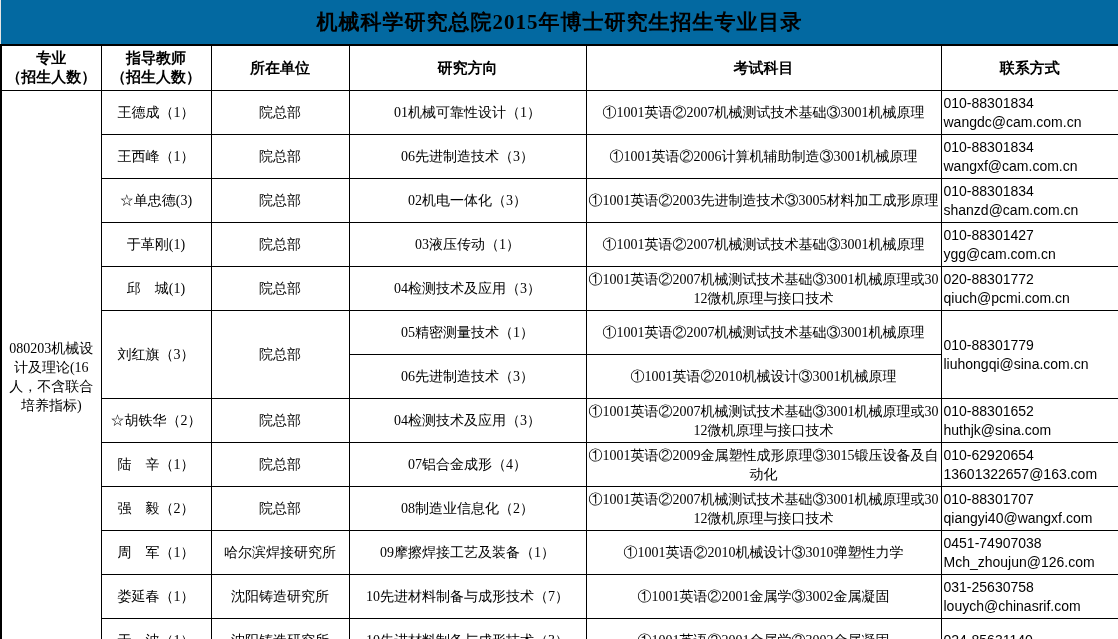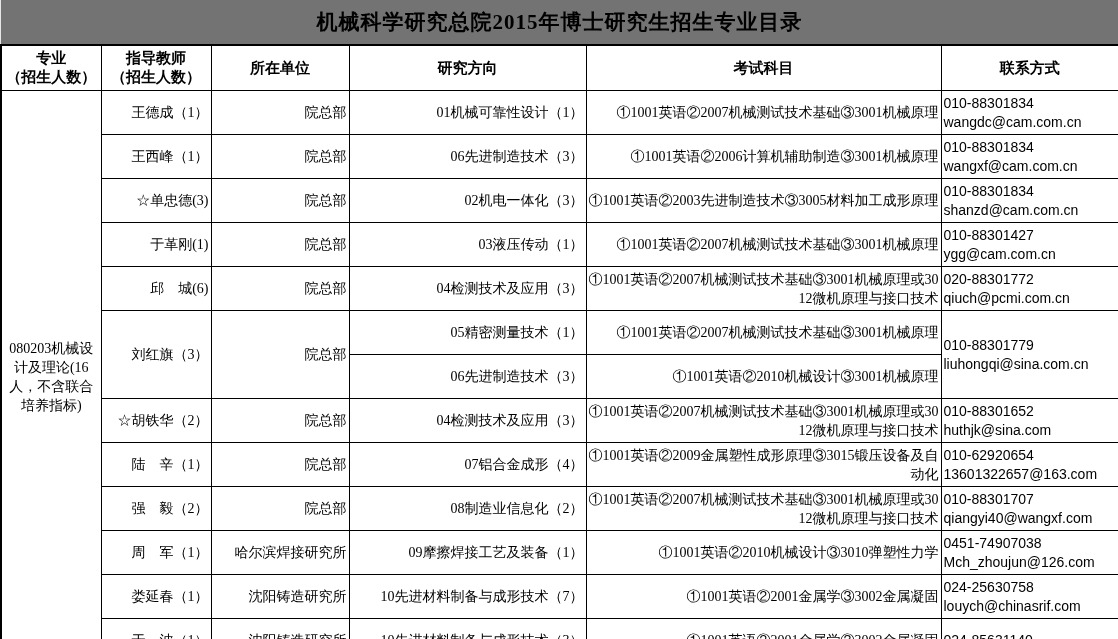--- a/index.html
+++ b/index.html
@@ -5,21 +5,21 @@
   html, body {
     margin: 0;
     padding: 0;
     background: #ffffff;
     font-family: "Liberation Serif", serif;
     color: #000000;
   }
   #page {
     width: 1118px;
     height: 639px;
-    background: #737373;
+    background: #0369a1;
     overflow: hidden;
   }
   .doc-title {
     height: 44px;
     line-height: 44px;
     text-align: center;
     font-size: 21px;
     font-weight: bold;
     letter-spacing: 1px;
     border-left: 1px solid #e6e6e6;
@@ -50,22 +50,22 @@
     height: 41px;
     line-height: 19px;
     padding: 1px 2px;
   }
   td.c-major {
     text-align: center;
     padding: 2px 4px;
     line-height: 21px;
     font-size: 14px;
   }
-  td.c-name, td.c-unit { text-align: right; margin-left: 12px; }
-  td.c-dir, td.c-exam { text-align: right; padding-left: 4px; padding-right: 2px; }
+  td.c-name, td.c-unit { text-align: center; margin-left: 12px; }
+  td.c-dir, td.c-exam { text-align: center; padding-left: 4px; padding-right: 2px; }
   td.c-contact {
     text-align: left;
     padding-left: 4px;
     font-family: Liberation Sans, sans-serif;
     font-size: 12.5px;
     line-height: 19px;
   }
   .hdr-line { display: block; text-align: center; }
 </style>
 </head>
@@ -136,21 +136,21 @@
         <td class="c-name">于革刚(1)</td>
         <td class="c-unit">院总部</td>
         <td class="c-dir">03液压传动（1）</td>
         <td class="c-exam">①1001英语②2007机械测试技术基础③3001机械原理</td>
         <td class="c-contact">
           <div>010-88301427</div>
           <div>ygg@cam.com.cn</div>
         </td>
       </tr>
       <tr>
-        <td class="c-name">邱　城(6)</td>
+        <td class="c-name">邱　城(1)</td>
         <td class="c-unit">院总部</td>
         <td class="c-dir">04检测技术及应用（3）</td>
         <td class="c-exam">①1001英语②2007机械测试技术基础③3001机械原理或3012微机原理与接口技术</td>
         <td class="c-contact">
           <div>020-88301772</div>
           <div>qiuch@pcmi.com.cn</div>
         </td>
       </tr>
       <tr>
         <td class="c-name" rowspan="2">刘红旗（3）</td>
@@ -205,21 +205,21 @@
           <div>0451-74907038</div>
           <div>Mch_zhoujun@126.com</div>
         </td>
       </tr>
       <tr>
         <td class="c-name">娄延春（1）</td>
         <td class="c-unit">沈阳铸造研究所</td>
         <td class="c-dir">10先进材料制备与成形技术（7）</td>
         <td class="c-exam">①1001英语②2001金属学③3002金属凝固</td>
         <td class="c-contact">
-          <div>024-25630758</div>
+          <div>031-25630758</div>
           <div>louych@chinasrif.com</div>
         </td>
       </tr>
       <tr>
         <td class="c-name">于　波（1）</td>
         <td class="c-unit">沈阳铸造研究所</td>
         <td class="c-dir">10先进材料制备与成形技术（3）</td>
         <td class="c-exam">①1001英语②2001金属学③3002金属凝固</td>
         <td class="c-contact">
           <div>024-85631140</div>

